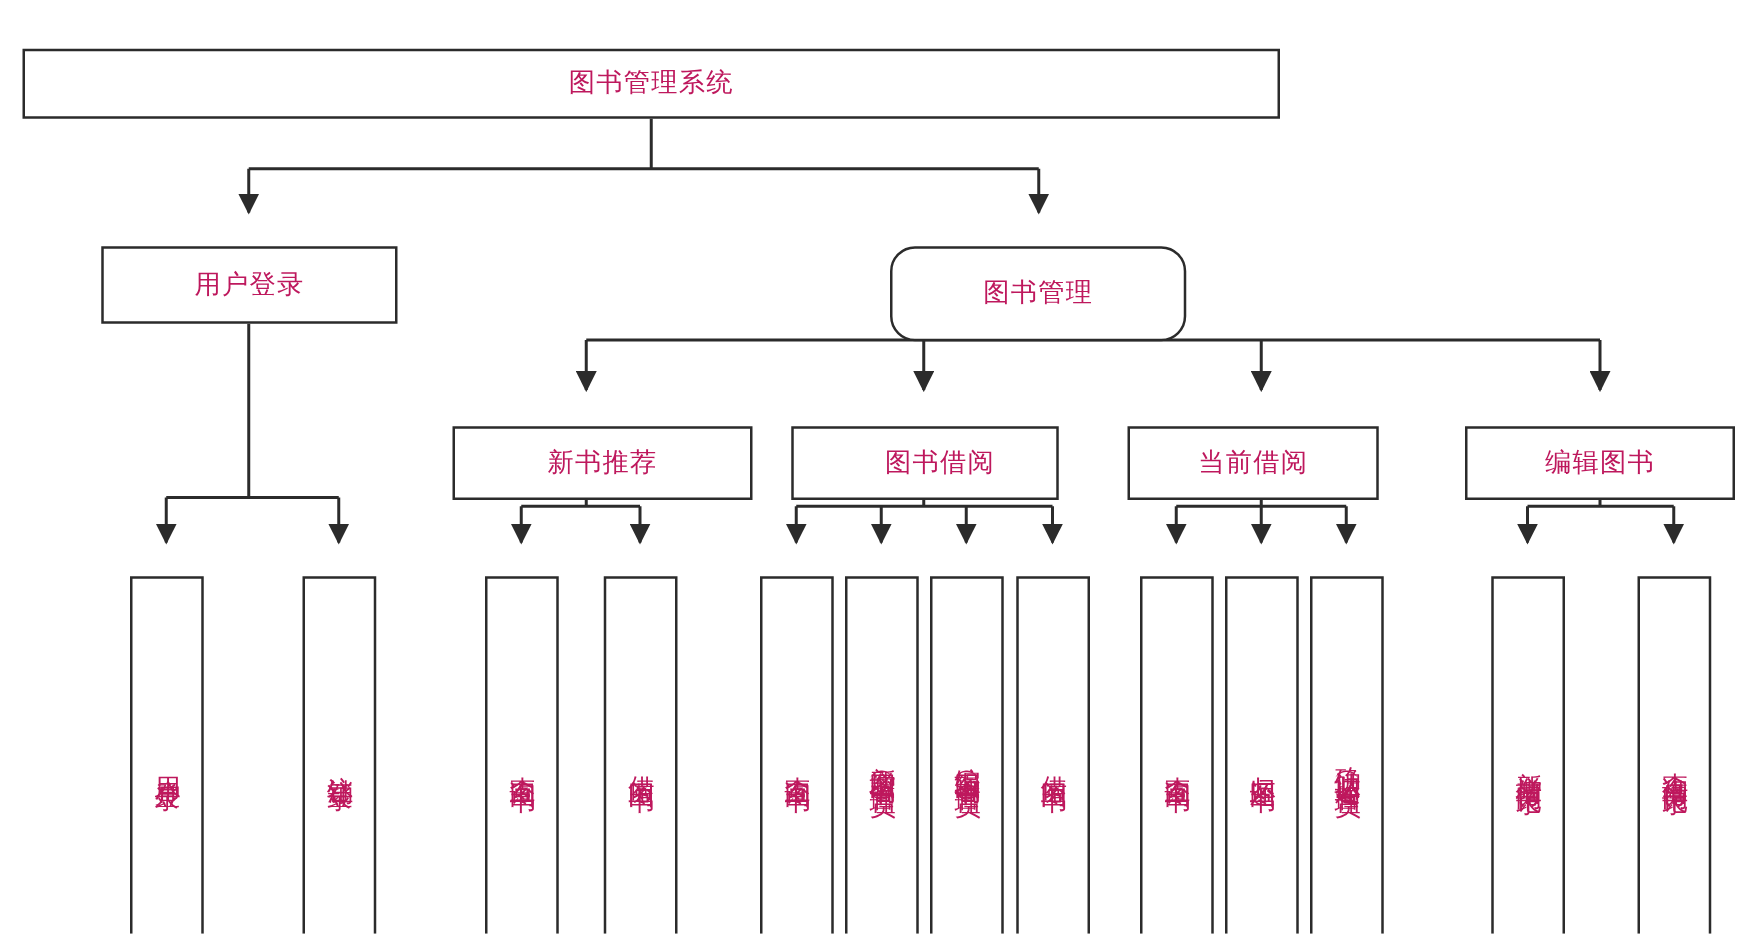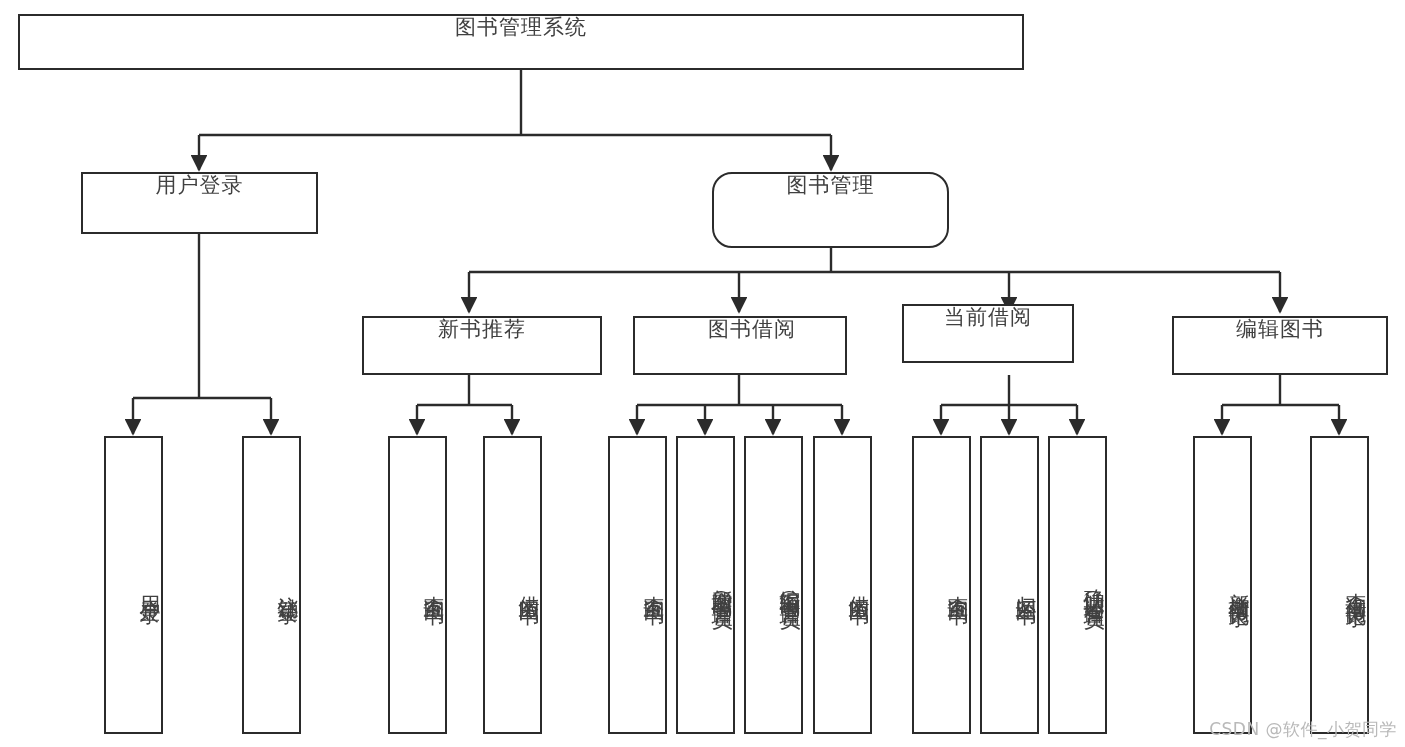--- a/index.html
+++ b/index.html
@@ -25,23 +25,24 @@
     width: 1405px;
     height: 747px;
     pointer-events: none;
   }
   .node {
     position: absolute;
     box-sizing: border-box;
     background: #ffffff;
     border: 2px solid #2b2b2b;
     display: flex;
-    align-items: flex-start;
+    align-items: center;
     justify-content: center;
-    color: #404040;
+    color: #be185d;
+    margin-top: 25px;
   }
   .node.horiz {
     font-size: 21px;
     letter-spacing: 1px;
     line-height: 1.1;
   }
   .node.vert {
     writing-mode: vertical-rl;
     text-orientation: upright;
     font-size: 21px;
@@ -131,21 +132,21 @@
   <div class="node horiz" style="left:712px; top:172px; width:237px; height:76px;border-radius:20px;">
     <span>图书管理</span>
   </div>
 
   <div class="node horiz" style="left:362px; top:316px; width:240px; height:59px;">
     <span>新书推荐</span>
   </div>
   <div class="node horiz" style="left:633px; top:316px; width:214px; height:59px;padding-left:24px;">
     <span>图书借阅</span>
   </div>
-  <div class="node horiz" style="left:902px; top:304px; width:172px; height:59px;">
+  <div class="node horiz" style="left:902px; top:316px; width:201px; height:59px;">
     <span>当前借阅</span>
   </div>
   <div class="node horiz" style="left:1172px; top:316px; width:216px; height:59px;">
     <span>编辑图书</span>
   </div>
 
   <div class="node vert" style="left:104px; top:436px; width:59px; height:298px;">
     <span class="vlabel">用户登录</span>
   </div>
   <div class="node vert" style="left:242px; top:436px; width:59px; height:298px;">
@@ -182,15 +183,14 @@
     <span class="vlabel">确认归还（管理员）</span>
   </div>
 
   <div class="node vert" style="left:1193px; top:436px; width:59px; height:298px;">
     <span class="vlabel">新增借阅记录</span>
   </div>
   <div class="node vert" style="left:1310px; top:436px; width:59px; height:298px;">
     <span class="vlabel">查询借阅记录</span>
   </div>
 
-  <div class="watermark">CSDN @软件_小贺同学</div>
 
 </div>
 
 </body></html>

